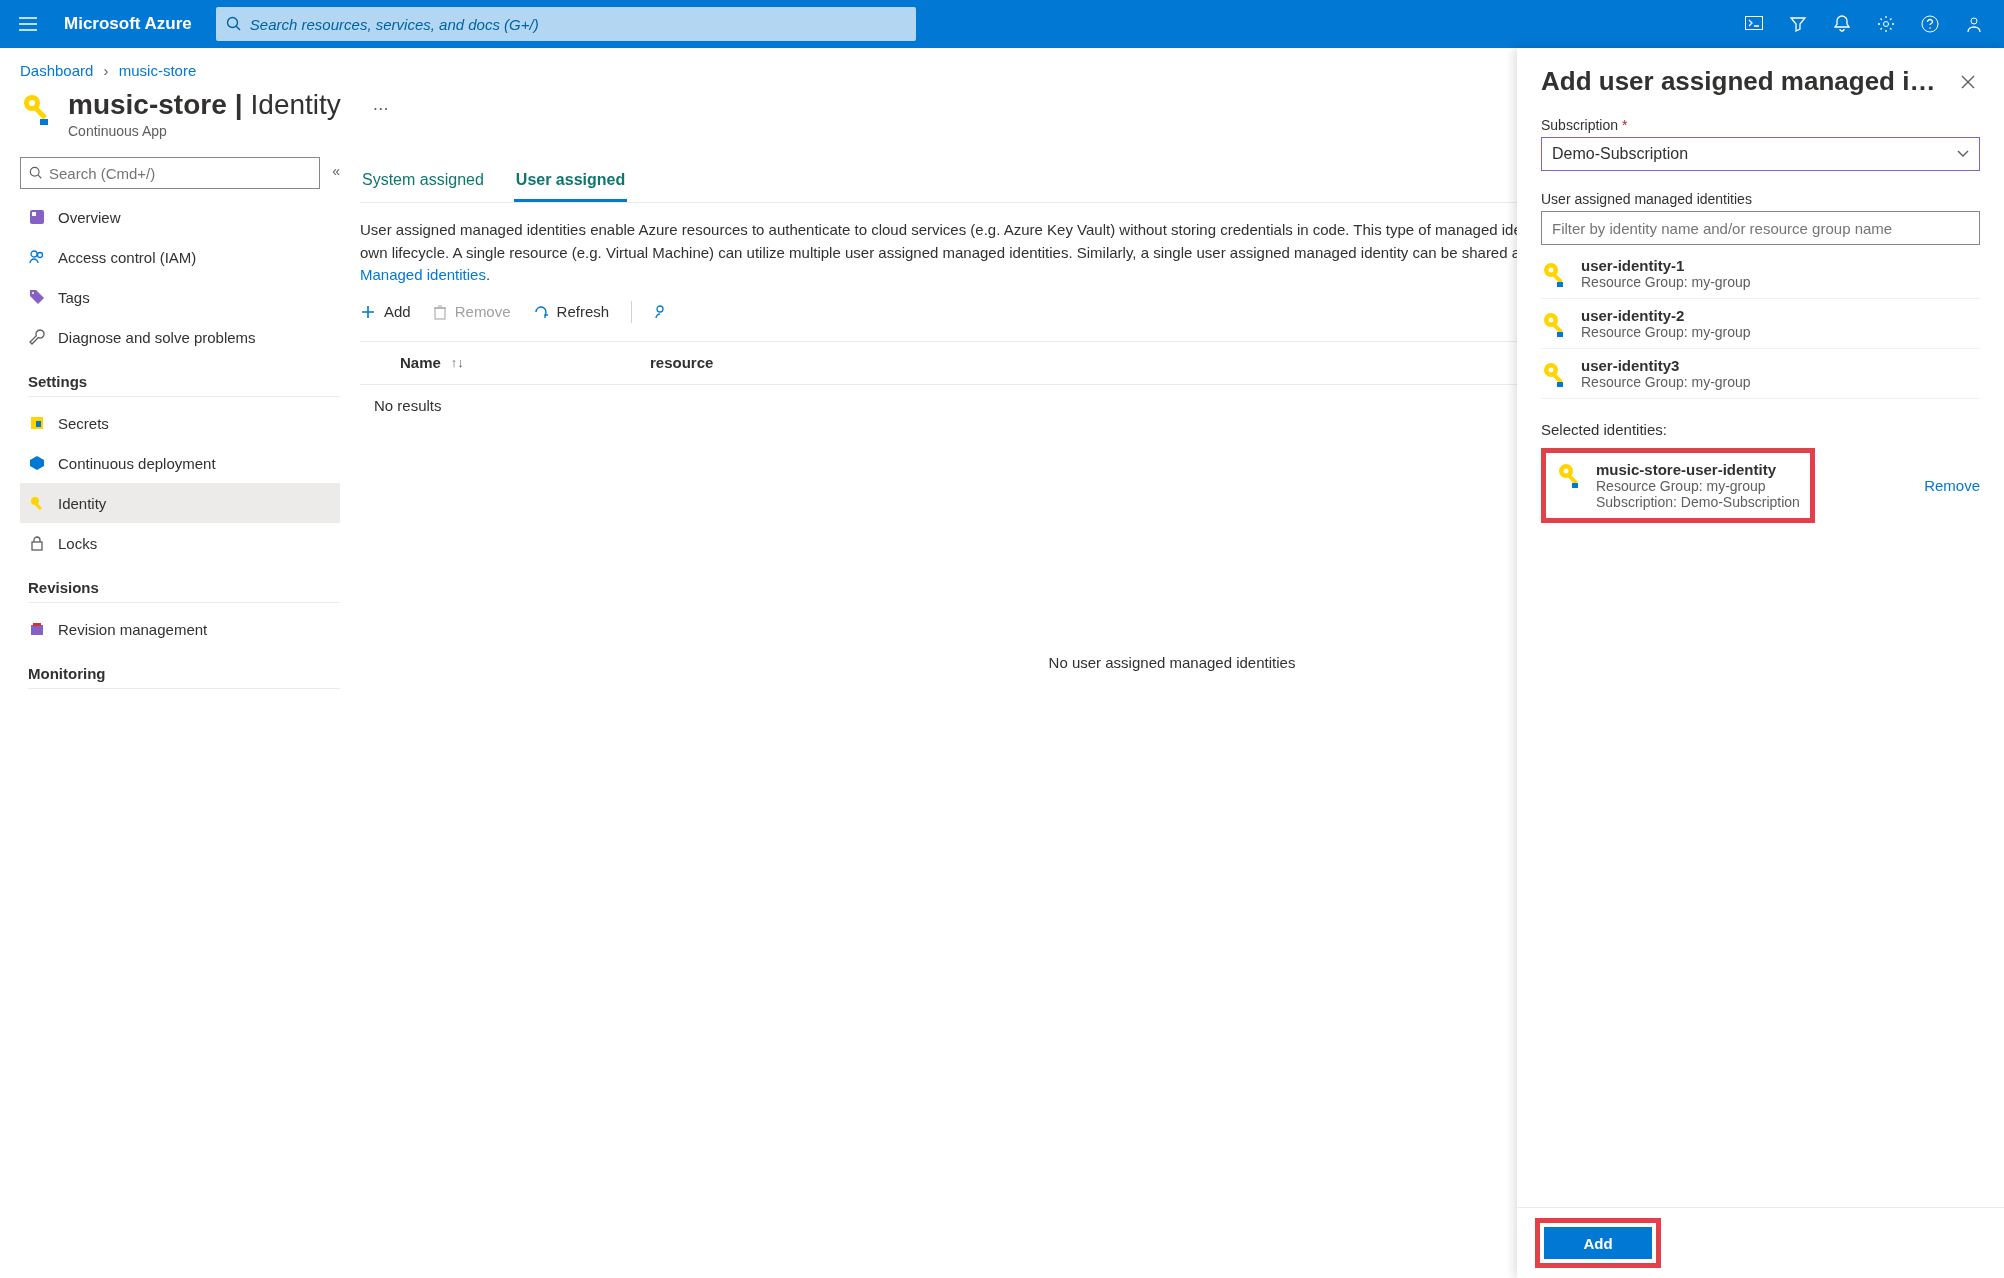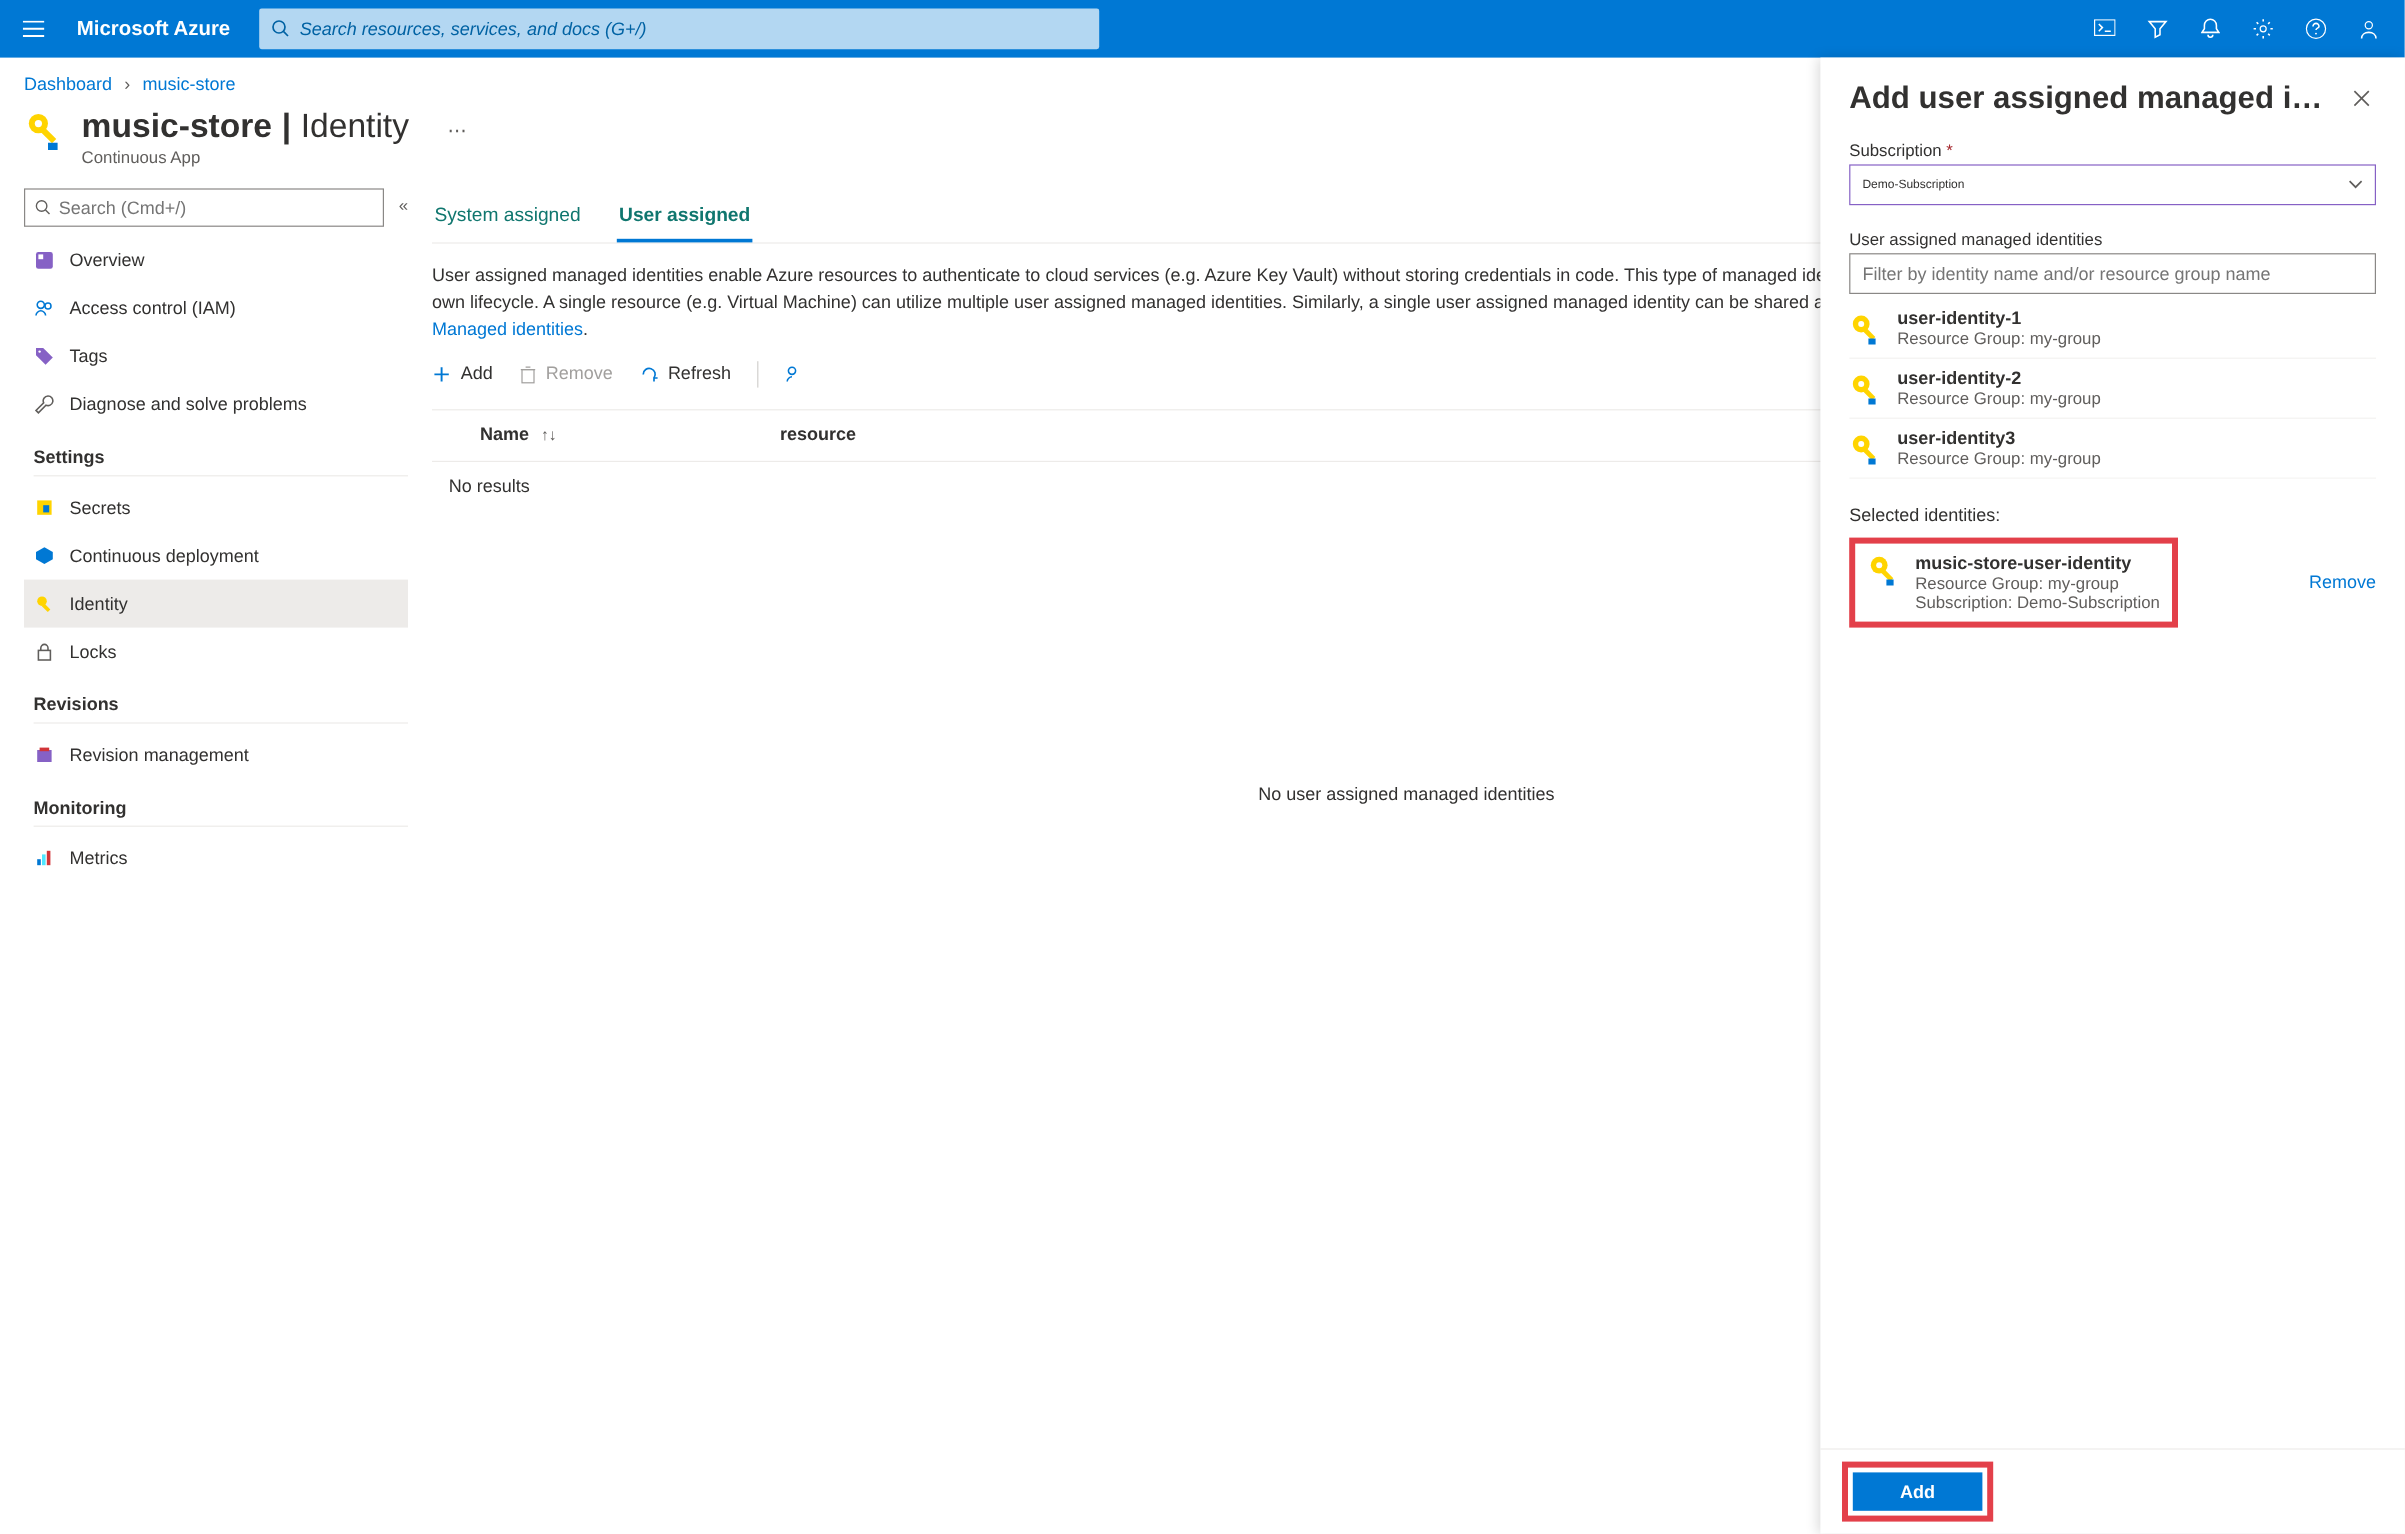--- a/index.html
+++ b/index.html
@@ -201,21 +201,21 @@
 .flyout-body { padding: 16px 24px; flex: 1; overflow: hidden; }
 .field-label { font-size: 14px; margin-bottom: 4px; }
 .req { color: #a4262c; }
 .select-box {
   border: 1px solid #8661c5;
   height: 34px;
   display: flex;
   align-items: center;
   justify-content: space-between;
   padding: 0 10px;
-  font-size: 10px;
+  font-size: 16px;
   cursor: pointer;
   margin-bottom: 20px;
 }
 .filter-input {
   width: 100%;
   height: 34px;
   border: 1px solid #8a8886;
   padding: 0 10px;
   font-size: 15px;
   outline: none;
@@ -446,30 +446,20 @@
           <span class="menu-icon">
               <svg width="16" height="16">
                 <rect x="2" y="4" width="12" height="10" fill="#8661c5"></rect>
                 <rect x="4" y="2" width="8" height="3" fill="#d13438"></rect>
               </svg>
             </span>
           <span>Revision management</span>
         </div>
 
         <div class="menu-section">Monitoring</div>
-        <div class="menu-item">
-          <span class="menu-icon">
-              <svg width="16" height="16">
-                <rect x="2" y="9" width="3" height="5" fill="#0078d4"></rect>
-                <rect x="6" y="5" width="3" height="9" fill="#50e6ff"></rect>
-                <rect x="10" y="2" width="3" height="12" fill="#d13438"></rect>
-              </svg>
-            </span>
-          <span>Metrics</span>
-        </div>
       </div>
 
       <div class="detail-pane">
         <div class="tabs">
           <div class="tab">System assigned</div>
           <div class="tab active">User assigned</div>
         </div>
         <div class="desc-text">
           <span>User assigned managed identities enable Azure resources to authenticate to cloud services (e.g. Azure Key Vault) without storing credentials in code. This type of managed identities are created as standalone Azure resources, and have their own lifecycle. A single resource (e.g. Virtual Machine) can utilize multiple user assigned managed identities. Similarly, a single user assigned managed identity can be shared across multiple resources (e.g. Virtual Machines). Learn more about</span>
           <span class="link">Managed identities</span><span>.</span>

